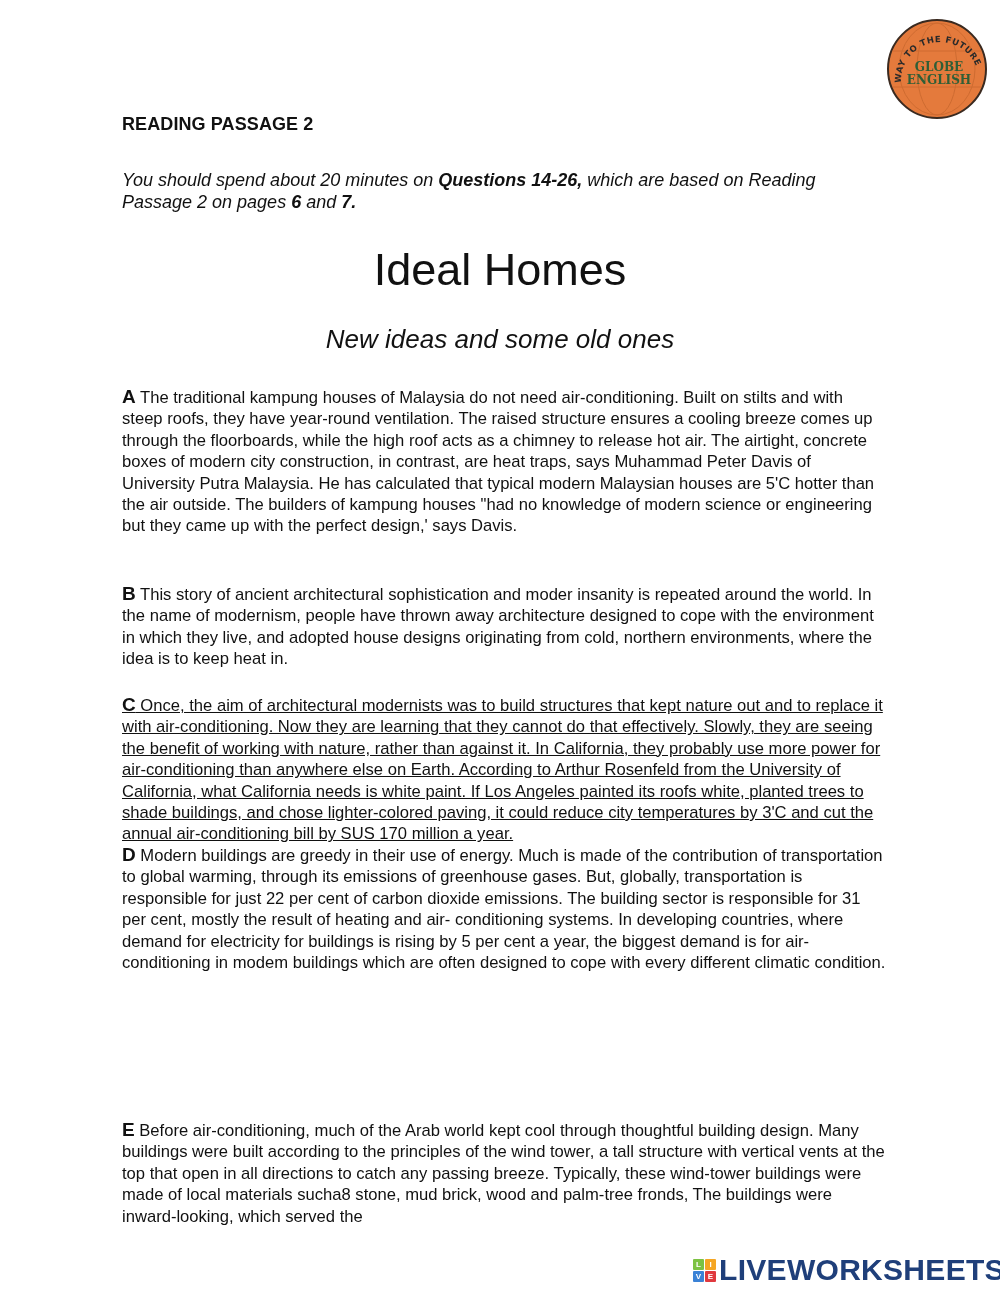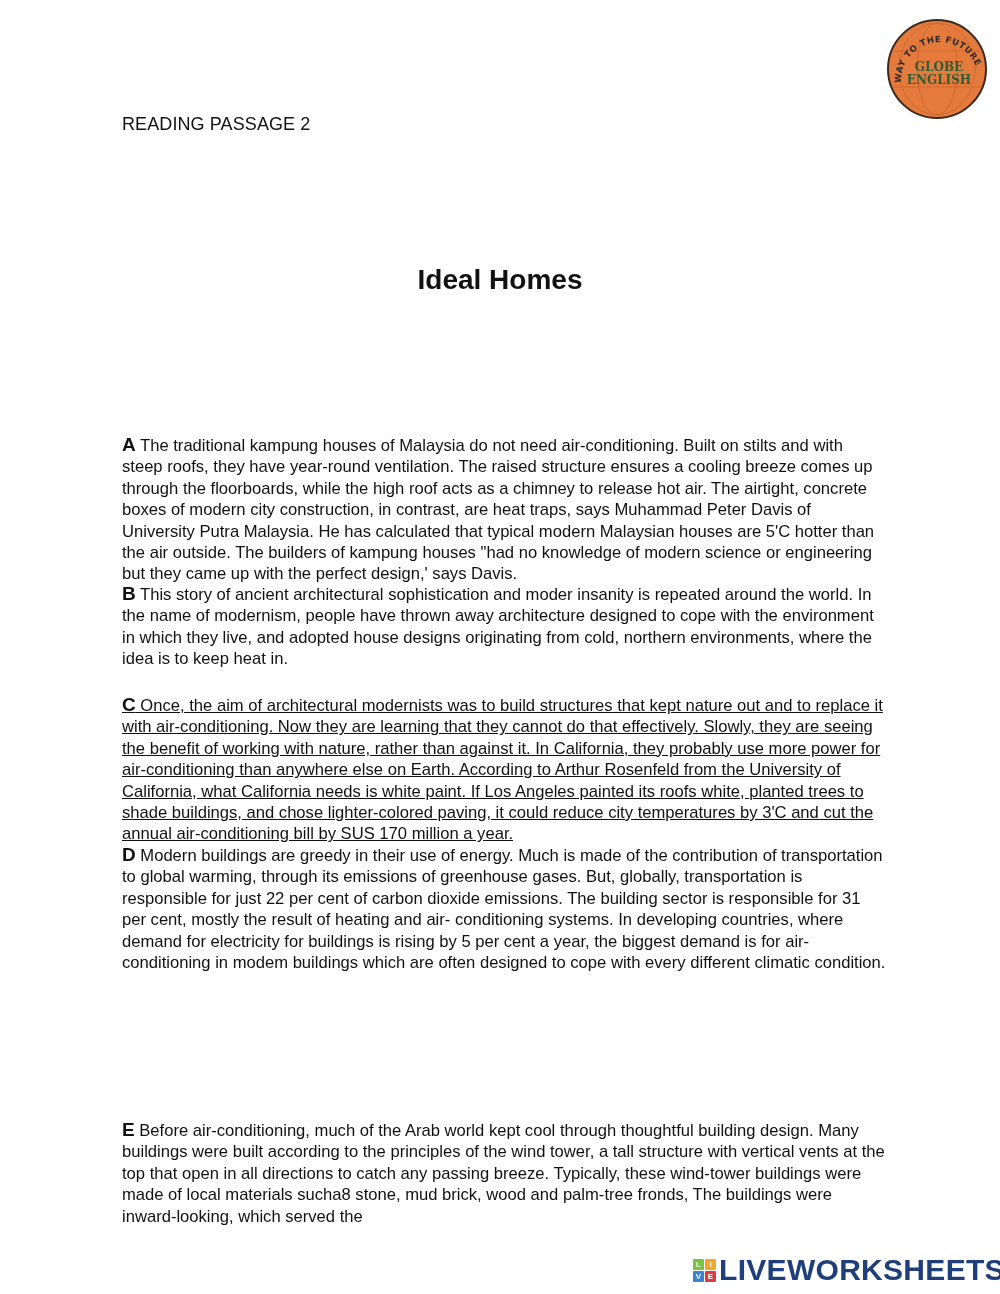--- a/index.html
+++ b/index.html
@@ -4,30 +4,30 @@
 <style>
   html, body { margin: 0; padding: 0; background: #ffffff; }
   body { width: 1000px; height: 1294px; position: relative; overflow: hidden;
          font-family: "Liberation Sans", sans-serif; color: #111; }
   .page { position: absolute; left: 0; top: 0; width: 1000px; height: 1294px; }
 
   .logo { position: absolute; left: 887px; top: 19px; width: 100px; height: 100px; border-radius: 50%;
           background: #e47a3c; border: 2px solid #3a2a20; box-sizing: border-box; overflow: hidden; }
   .logo svg { position: absolute; left: 0; top: 0; }
 
-  .section-label { position: absolute; left: 122px; top: 114px; font-size: 18px; font-weight: normal; letter-spacing: 0.1px; }
+  .section-label { position: absolute; left: 122px; top: 114px; font-size: 18px; font-weight: bold; letter-spacing: 0.1px; }
   .instructions { position: absolute; left: 122px; top: 169px; width: 720px; font-size: 18px; font-style: italic; line-height: 22px; }
   .instructions b { font-style: italic; }
 
-  .title { position: absolute; left: 0; width: 1000px; top: 244px; text-align: center; font-size: 28px; font-weight: bold; margin-top: 20px; }
+  .title { position: absolute; left: 0; width: 1000px; top: 244px; text-align: center; font-size: 45px; font-weight: normal; }
   .subtitle { position: absolute; left: 0; width: 1000px; top: 324px; text-align: center; font-size: 26px; font-style: italic; }
 
   .para { position: absolute; left: 122px; width: 765px; font-size: 16.6px; line-height: 21.4px; }
   .para .letter { font-weight: bold; font-size: 19px; }
-  #pA { top: 386px; margin-top: 48px; }
+  #pA { top: 386px; }
   #pB { top: 583px; }
   #pC { top: 694px; text-decoration: underline; }
   #pD { top: 844px; }
   #pE { top: 1119px; }
 
   .lw { position: absolute; left: 693px; top: 1256px; height: 28px; display: flex; align-items: center; }
   .lw-blocks { display: grid; grid-template-columns: 11px 11px; grid-template-rows: 11px 11px; gap: 1px; margin-right: 3px; }
   .lw-blocks span { font-size: 8px; font-weight: bold; color: #fff; display: flex; align-items: center; justify-content: center; border-radius: 1px; }
   .lw-text { font-size: 30px; font-weight: bold; color: #1f3f7a; letter-spacing: 0.3px; }
 </style>
@@ -50,22 +50,24 @@
       <text font-family="DejaVu Sans, sans-serif" font-size="8.5" font-weight="bold" fill="#2a2a2a" letter-spacing="0.6">
         <textPath href="#arcPath">WAY TO THE FUTURE</textPath>
       </text>
       <text x="50" y="50" text-anchor="middle" font-family="DejaVu Serif, serif" font-size="12" font-weight="bold" fill="#2f5e36">GLOBE</text>
       <text x="50" y="63" text-anchor="middle" font-family="DejaVu Serif, serif" font-size="12" font-weight="bold" fill="#2f5e36">ENGLISH</text>
     </svg>
   </div>
 
   <div class="section-label">READING PASSAGE 2</div>
 
+  <div class="instructions"><span>You should spend about 20 minutes on </span><b>Questions 14-26,</b><span> which are based on Reading Passage 2 on pages </span><b>6</b><span> and </span><b>7.</b></div>
 
   <div class="title">Ideal Homes</div>
+  <div class="subtitle">New ideas and some old ones</div>
 
   <div class="para" id="pA"><span class="letter">A</span><span> The traditional kampung houses of Malaysia do not need air-conditioning. Built on stilts and with steep roofs, they have year-round ventilation. The raised structure ensures a cooling breeze comes up through the floorboards, while the high roof acts as a chimney to release hot air. The airtight, concrete boxes of modern city construction, in contrast, are heat traps, says Muhammad Peter Davis of University Putra Malaysia. He has calculated that typical modern Malaysian houses are 5'C hotter than the air outside. The builders of kampung houses "had no knowledge of modern science or engineering but they came up with the perfect design,' says Davis.</span></div>
 
   <div class="para" id="pB"><span class="letter">B</span><span> This story of ancient architectural sophistication and moder insanity is repeated around the world. In the name of modernism, people have thrown away architecture designed to cope with the environment in which they live, and adopted house designs originating from cold, northern environments, where the idea is to keep heat in.</span></div>
 
   <div class="para" id="pC"><span class="letter">C</span><span> Once, the aim of architectural modernists was to build structures that kept nature out and to replace it with air-conditioning. Now they are learning that they cannot do that effectively. Slowly, they are seeing the benefit of working with nature, rather than against it. In California, they probably use more power for air-conditioning than anywhere else on Earth. According to Arthur Rosenfeld from the University of California, what California needs is white paint. If Los Angeles painted its roofs white, planted trees to shade buildings, and chose lighter-colored paving, it could reduce city temperatures by 3'C and cut the annual air-conditioning bill by SUS 170 million a year.</span></div>
 
   <div class="para" id="pD"><span class="letter">D</span><span> Modern buildings are greedy in their use of energy. Much is made of the contribution of transportation to global warming, through its emissions of greenhouse gases. But, globally, transportation is responsible for just 22 per cent of carbon dioxide emissions. The building sector is responsible for 31 per cent, mostly the result of heating and air- conditioning systems. In developing countries, where demand for electricity for buildings is rising by 5 per cent a year, the biggest demand is for air-conditioning in modem buildings which are often designed to cope with every different climatic condition.</span></div>
 
   <div class="para" id="pE"><span class="letter">E</span><span> Before air-conditioning, much of the Arab world kept cool through thoughtful building design. Many buildings were built according to the principles of the wind tower, a tall structure with vertical vents at the top that open in all directions to catch any passing breeze. Typically, these wind-tower buildings were made of local materials sucha8 stone, mud brick, wood and palm-tree fronds, The buildings were inward-looking, which served the</span></div>

